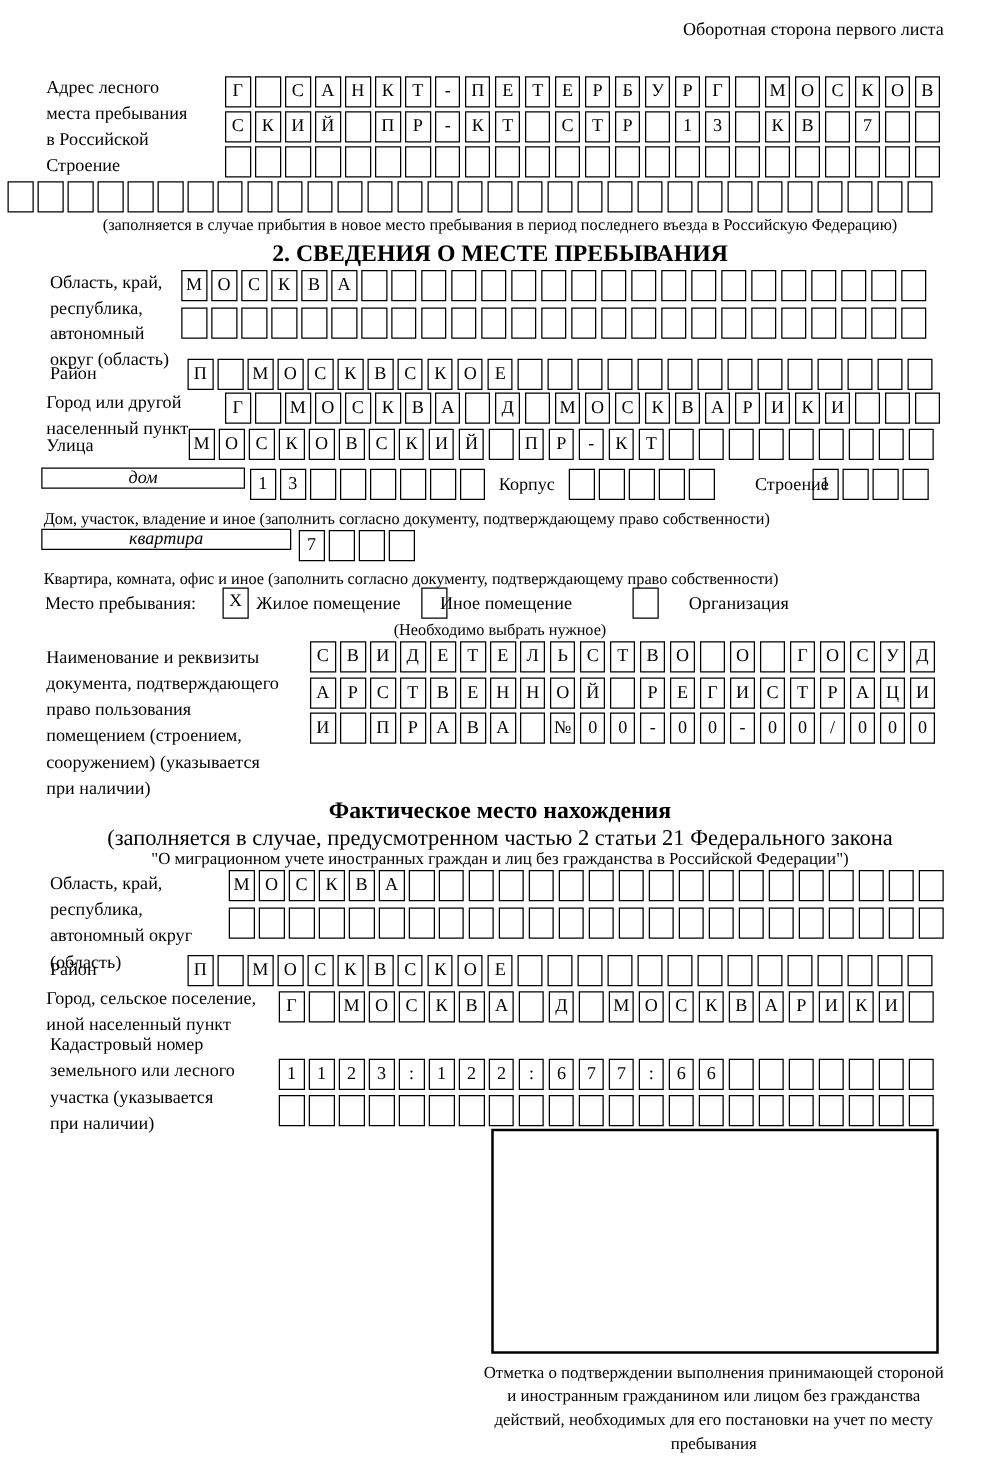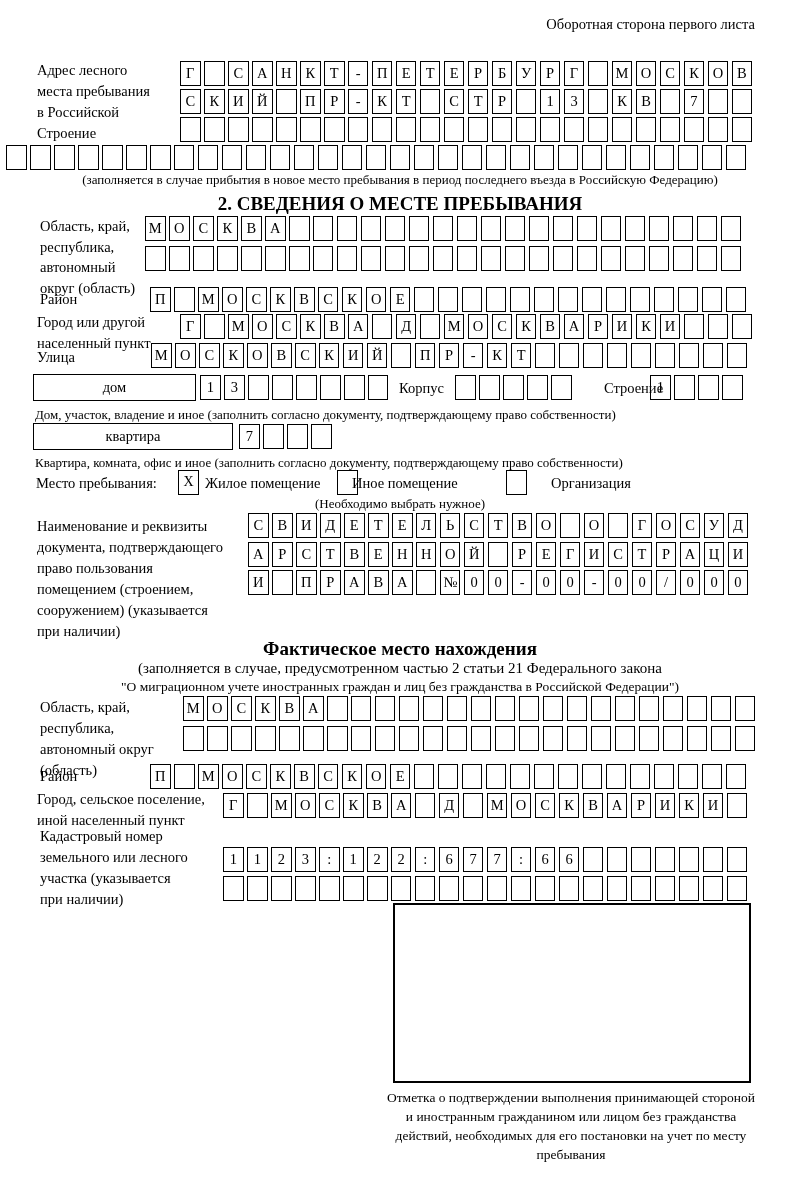--- a/index.html
+++ b/index.html
@@ -7,22 +7,22 @@
         font-family:"Liberation Serif",serif;color:#000;overflow:hidden;}
   .abs{position:absolute;}
   .lbl{font-size:14.5px;line-height:21px;}
   .lbl-tight{font-size:14.5px;line-height:20.5px;}
   .cap{font-size:13px;}
   .cap-center{width:800px;text-align:center;font-size:13px;}
   .hdr{width:800px;text-align:center;font-weight:bold;font-size:19px;}
   .cellrow{position:absolute;display:flex;gap:3.4px;}
   .cell{box-sizing:border-box;flex:0 0 20.6px;width:20.6px;height:25px;
         border:1.6px solid #000;font-size:14.5px;line-height:22px;text-align:center;}
-  .widebox{box-sizing:border-box;position:absolute;height:27px;border:1.6px solid #000;
-        display:flex;align-items:center;justify-content:center;font-size:14.5px;}
+  .widebox{box-sizing:border-box;position:absolute;height:17px;border:1.6px solid #000;
+        display:flex;align-items:center;justify-content:center;font-size:14.5px;font-style:italic;}
   .cbox{box-sizing:border-box;position:absolute;width:21px;height:25px;border:1.6px solid #000;
         font-size:14px;line-height:22px;text-align:center;}
   .stampbox{box-sizing:border-box;position:absolute;border:2px solid #000;background:#fff;}
   .note{font-size:13.5px;line-height:19px;text-align:center;}
 </style>
 </head>
 <body>
 
 <div class="page">
 
@@ -417,21 +417,21 @@
       <span class="cell">-</span>
       <span class="cell">0</span>
       <span class="cell">0</span>
       <span class="cell">/</span>
       <span class="cell">0</span>
       <span class="cell">0</span>
       <span class="cell">0</span>
     </div>
 
   <div class="abs hdr" style="top:638px;">Фактическое место нахождения</div>
-  <div class="abs cap-center" style="top:660px;font-size:15px;">(заполняется в случае, предусмотренном частью 2 статьи 21 Федерального закона</div>
+  <div class="abs cap-center" style="top:660px;font-size:18px;">(заполняется в случае, предусмотренном частью 2 статьи 21 Федерального закона</div>
   <div class="abs cap-center" style="top:679px;font-size:13.5px;">"О миграционном учете иностранных граждан и лиц без гражданства в Российской Федерации")</div>
 
   <div class="abs lbl" style="left:40px;top:697px;">
     <div>Область, край,</div>
     <div>республика,</div>
     <div>автономный округ</div>
     <div>(область)</div>
   </div>
   <div class="cellrow" style="left:183px;top:696px;">
       <span class="cell">М</span>

